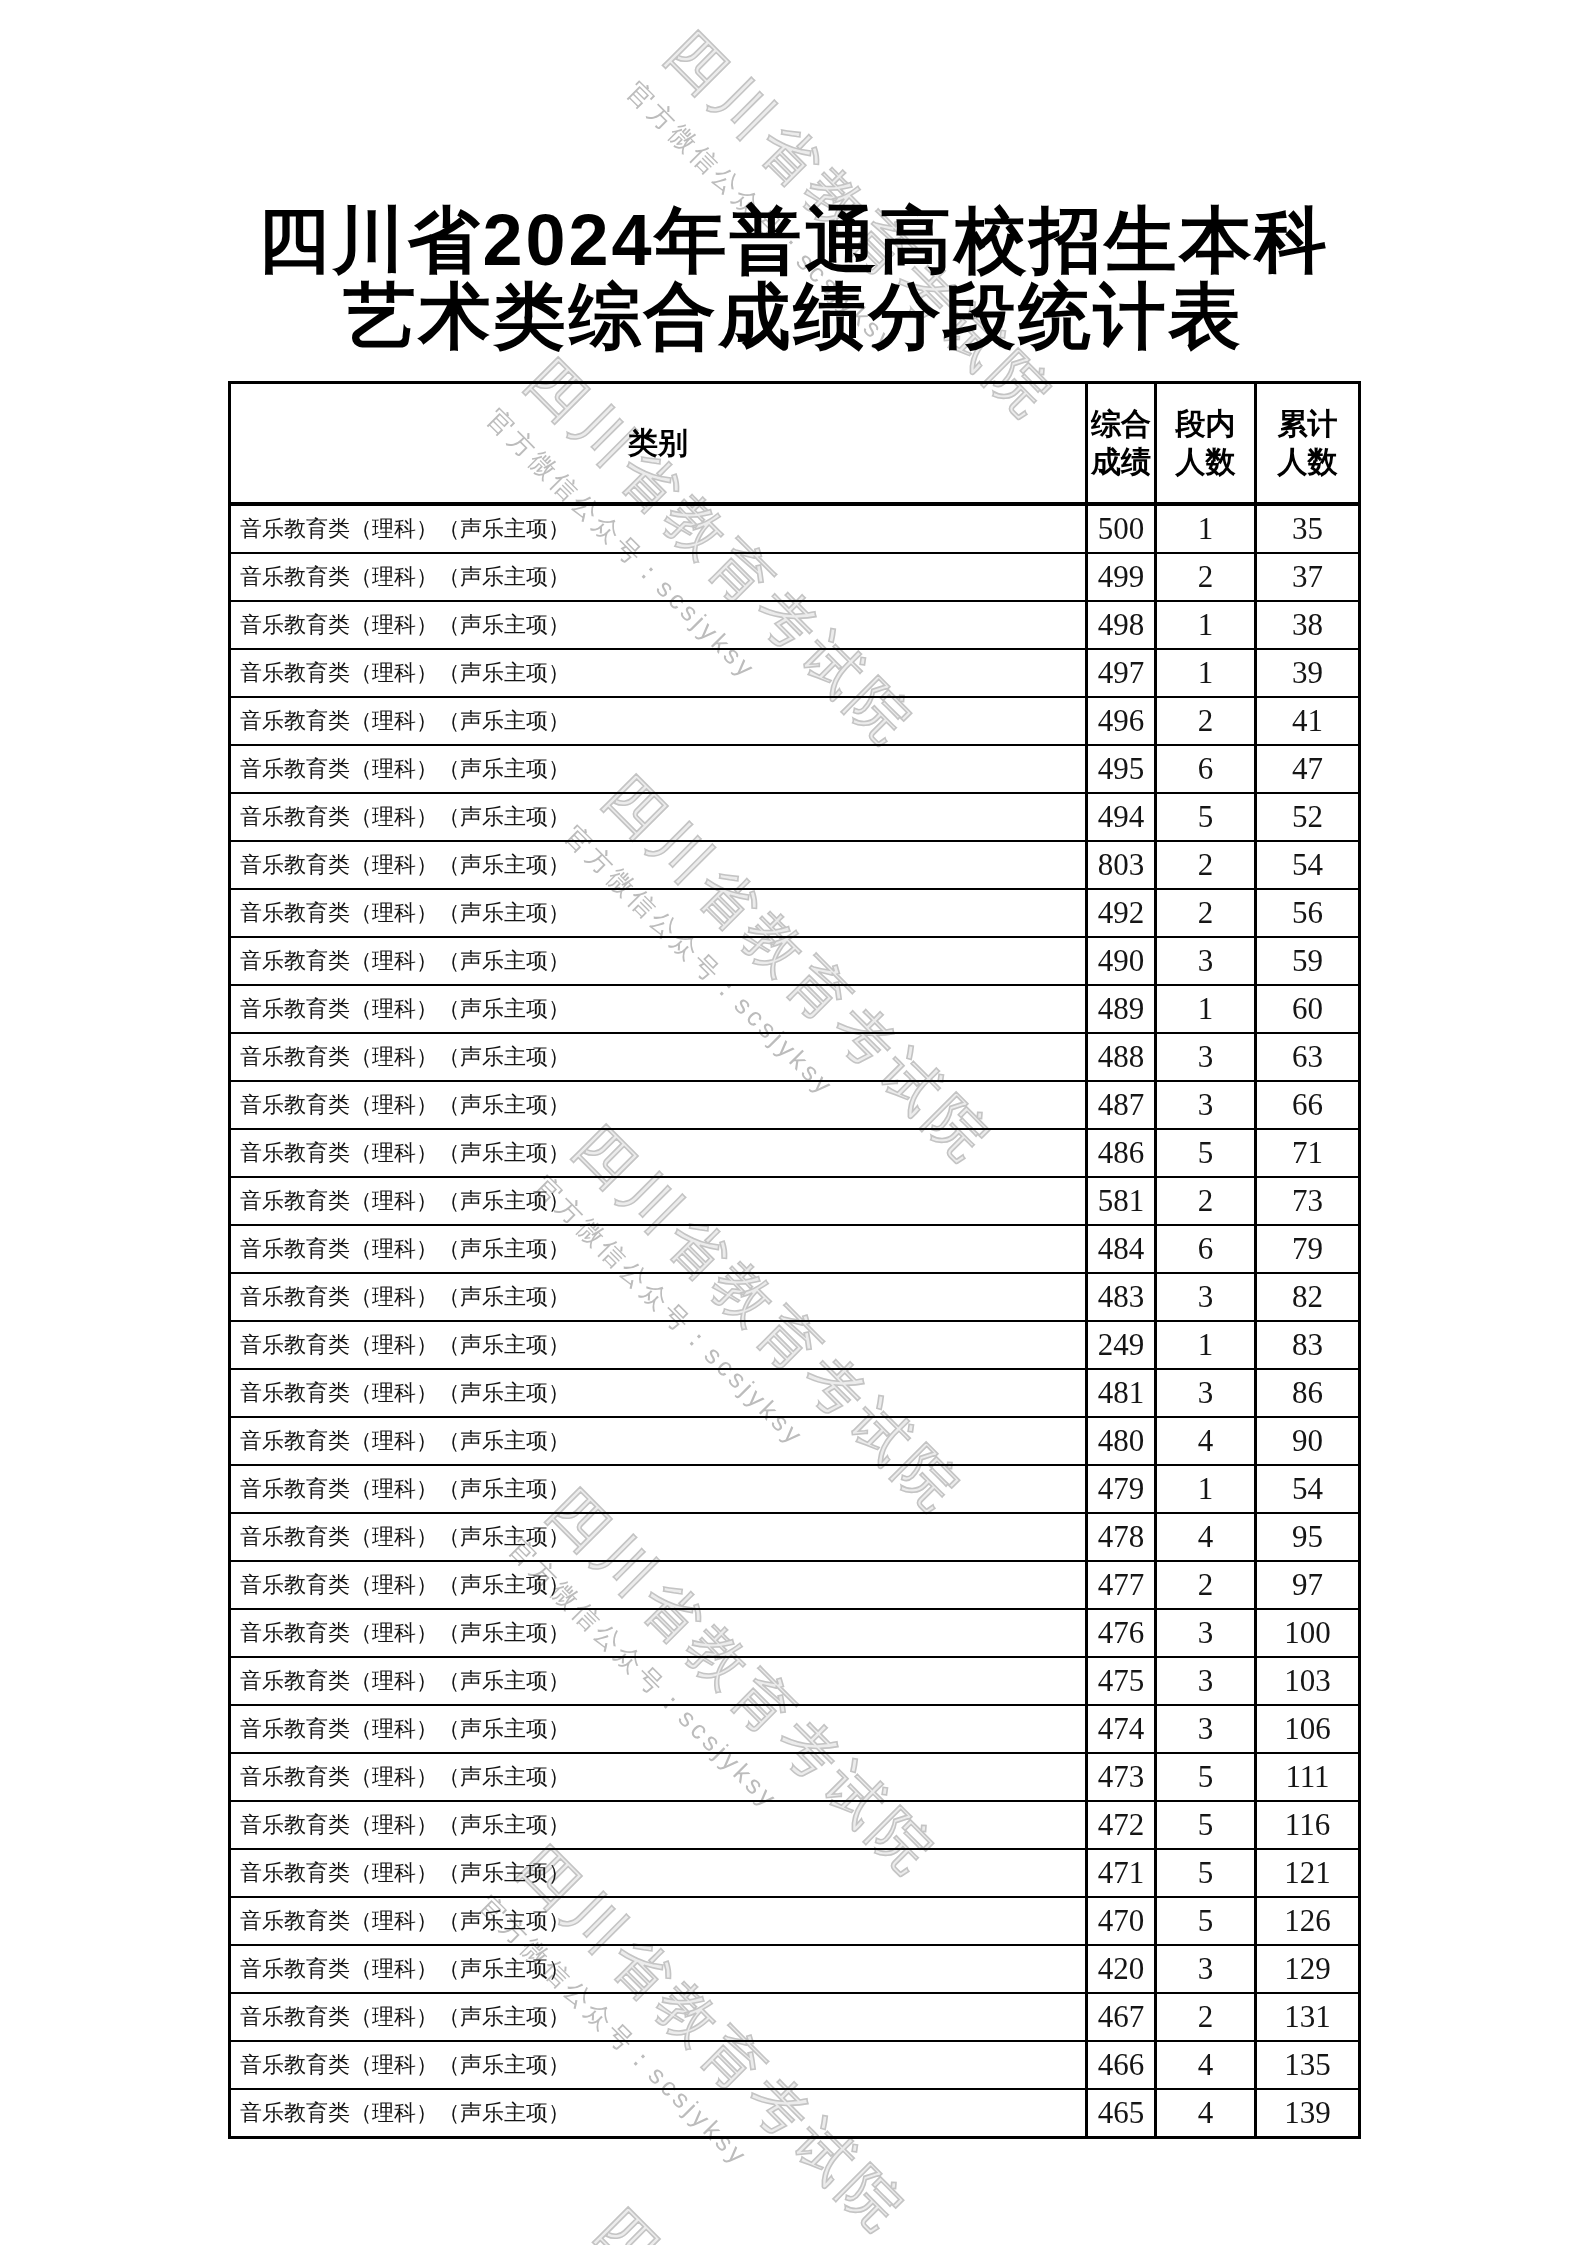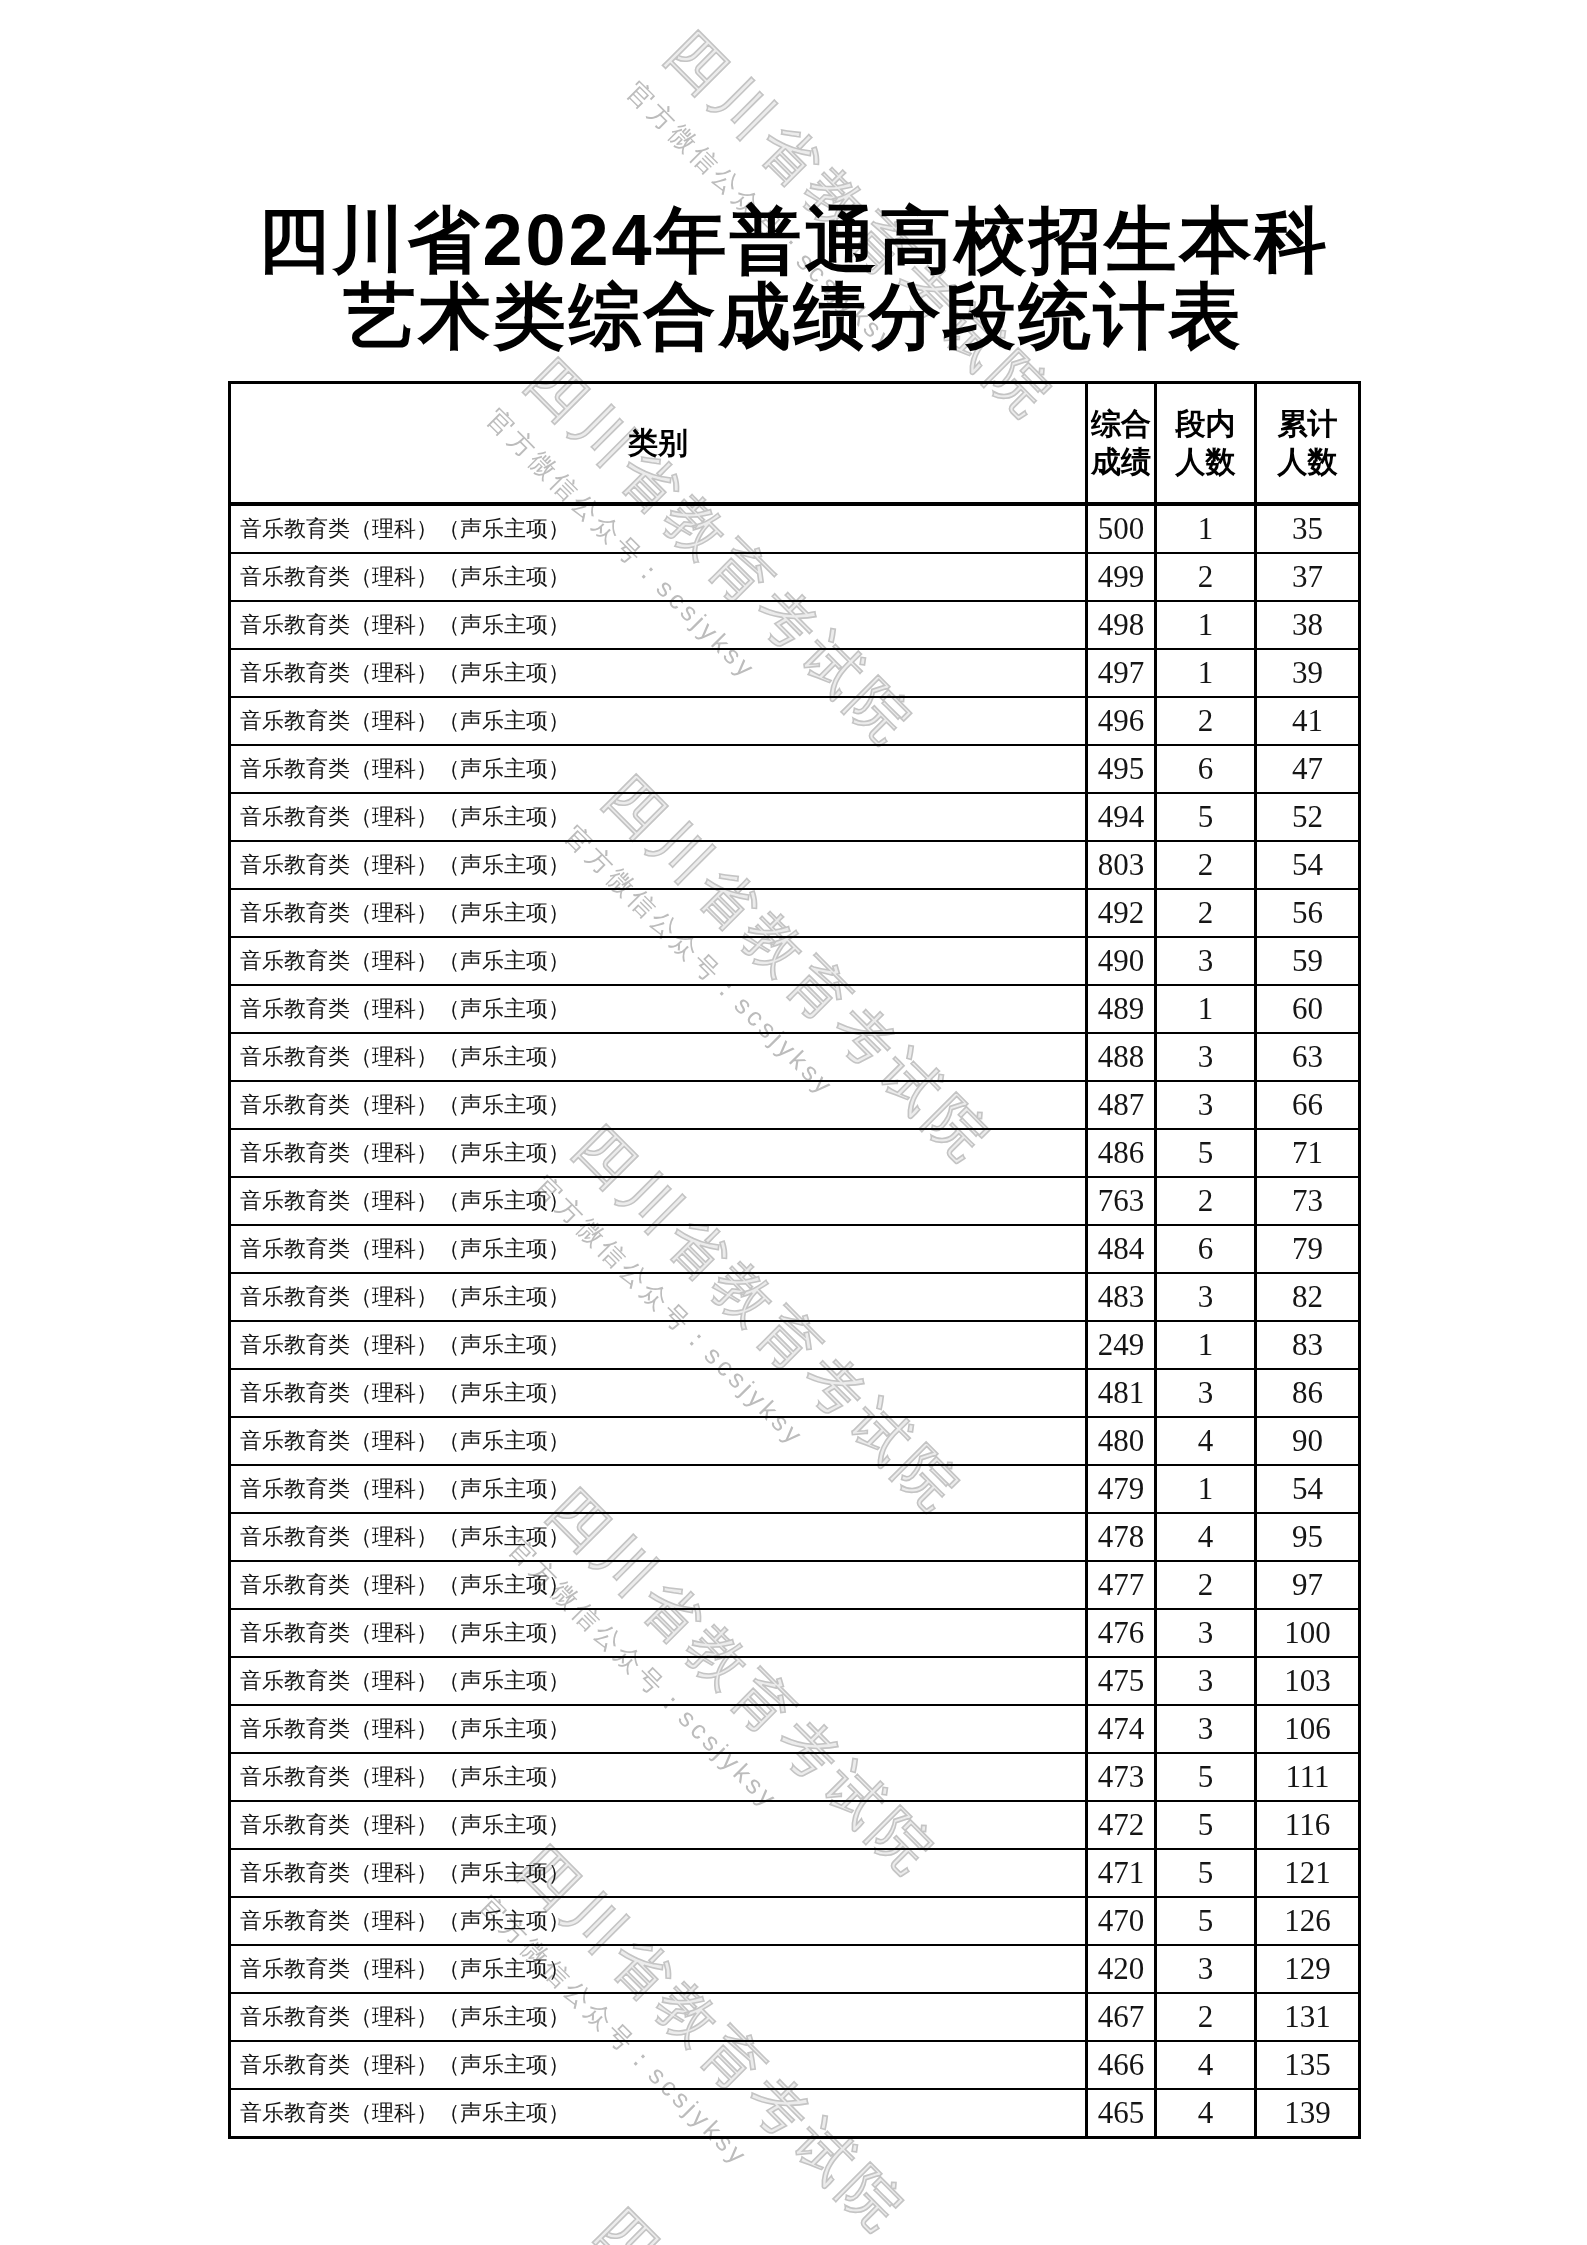--- a/index.html
+++ b/index.html
@@ -263,21 +263,21 @@
 
     <tr class="data-row">
       <td class="cat-cell">音乐教育类（理科）（声乐主项）</td>
       <td class="num-cell">486</td>
       <td class="num-cell">5</td>
       <td class="num-cell">71</td>
     </tr>
 
     <tr class="data-row">
       <td class="cat-cell">音乐教育类（理科）（声乐主项）</td>
-      <td class="num-cell">763</td>
+      <td class="num-cell">581</td>
       <td class="num-cell">2</td>
       <td class="num-cell">73</td>
     </tr>
 
     <tr class="data-row">
       <td class="cat-cell">音乐教育类（理科）（声乐主项）</td>
       <td class="num-cell">484</td>
       <td class="num-cell">6</td>
       <td class="num-cell">79</td>
     </tr>

